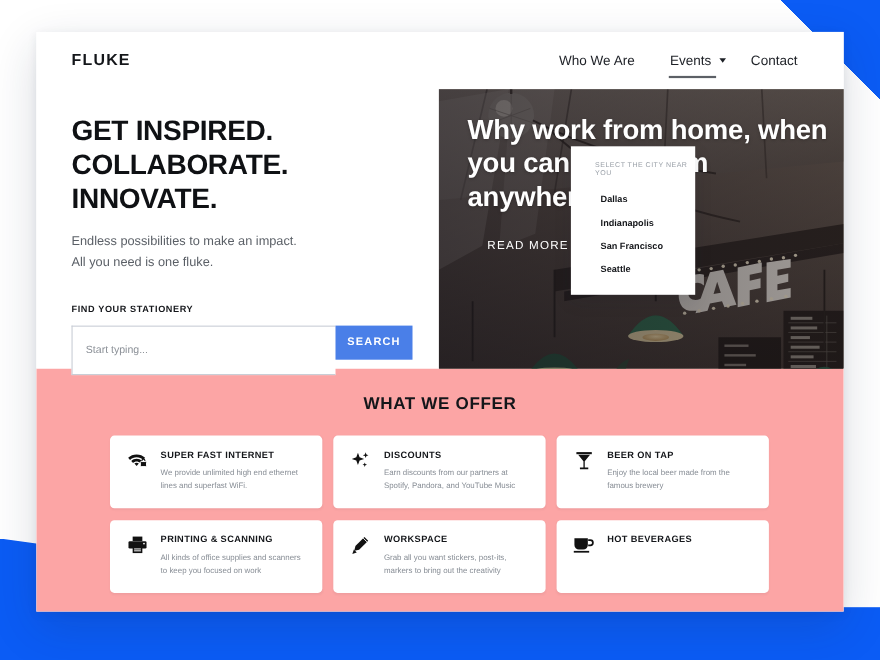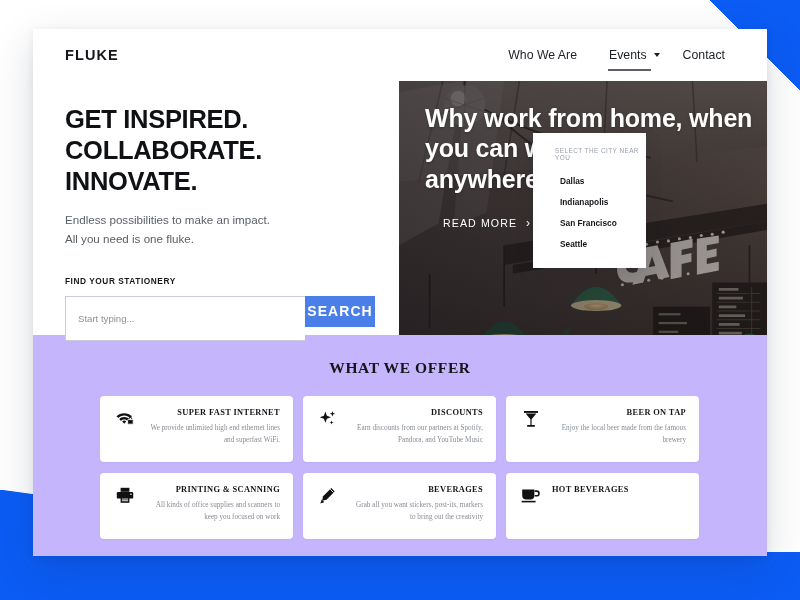--- a/index.html
+++ b/index.html
@@ -77,21 +77,21 @@
     border:1.6px solid #1d2026;
     background:#fff; color:#1d2026;
     font-size:11.5px; letter-spacing:.9px;
     padding:9px 22px; cursor:pointer;
     font-family:"Liberation Sans", sans-serif;
   }
 
   
   .dropdown {
     position:absolute;
-    left:500px; top:52px;
+    left:486px; top:52px;
     width:113px; padding:12px 0 14px 0;
     background:#ffffff;
     box-shadow:0 6px 16px rgba(20,30,50,.13);
     z-index:40;
   }
   .dd-header {
     font-size:6.4px; letter-spacing:.45px; color:#9aa0a8;
     padding:2px 0 9px 22px;
   }
   .dd-item {
@@ -121,21 +121,21 @@
     flex:1; height:45px;
     border:1px solid #c9ced6; border-right:none;
     padding:16px 12px; font-size:9.6px; color:#3a3f46;
     font-family:"Liberation Sans", sans-serif;
     outline:none; background:#fff;
   }
   .search-input::placeholder { color:#8b9097; }
   .search-btn {
     width:70px; height:31px; border:none; cursor:pointer;
     background:#4a7fe8; color:#fff;
-    font-size:14px; letter-spacing:1.05px; font-weight:bold;
+    font-size:10px; letter-spacing:1.05px; font-weight:bold;
     font-family:"Liberation Sans", sans-serif;
   }
 
   
   .hero-right {
     flex:1; position:relative; overflow:hidden;
     background:#3b332f;
   }
   .hero-photo { position:absolute; inset:0; }
   .hero-overlay {
@@ -151,31 +151,30 @@
     text-shadow:0 1px 3px rgba(0,0,0,.25);
   }
   .read-more {
     margin-top:22px; font-size:10.6px; letter-spacing:1.1px;
     display:flex; align-items:center; gap:9px; cursor:pointer;margin-left:18px;
   }
   .read-more .chev { font-size:12px; }
 
   
   .offers {
-    background:#c4b5fd; padding:24px 0 0 0; height:250px;font-family:Liberation Serif, serif;
+    background:#fca5a5; padding:24px 0 0 0; height:250px;
   }
   .offers-title {
     text-align:center; font-size:15.5px; letter-spacing:.6px;
     color:#14161a; font-weight:bold;
   }
   .cards {
     margin:19px auto 16px auto; width:600px;
     display:grid; grid-template-columns:repeat(3,193px);
     gap:11px 10px;
-    text-align:right;
   }
   .card {
     background:#fff; border-radius:4px; height:66px;
     padding:12px 13px 0 14px; display:flex; gap:11px;
     box-shadow:0 1px 2px rgba(30,40,60,.05);
   }
   .card-icon {
     width:21px; flex:0 0 21px; padding-top:2px;
     display:flex; justify-content:center;
   }
@@ -459,21 +458,21 @@
 
       <div class="card">
         <div class="card-icon">
           <svg width="17" height="18" viewBox="0 0 17 18">
             <path d="M12.3 1.1l3.4 3.4-8.2 8.2-4.4 1 1-4.4z" fill="#111"></path>
             <path d="M1.3 16.6l1.4-4 2.6 2.6z" fill="#111"></path>
             <path d="M11.2 2.2l3.4 3.4" stroke="#fff" stroke-width="0.9"></path>
           </svg>
         </div>
         <div>
-          <div class="card-title">BEVERAGES</div>
+          <div class="card-title">WORKSPACE</div>
           <div class="card-desc">Grab all you want stickers, post-its, markers to bring out the creativity</div>
         </div>
       </div>
 
       <div class="card">
         <div class="card-icon">
           <svg width="19" height="16" viewBox="0 0 19 16">
             <path d="M1.2 2.4h12.2v6.1a4.1 4.1 0 0 1-4.1 4.1H5.3a4.1 4.1 0 0 1-4.1-4.1z" fill="#111"></path>
             <path d="M13.7 4.1h2a2.3 2.3 0 0 1 0 4.6h-2" fill="none" stroke="#111" stroke-width="1.6"></path>
             <rect x="0.6" y="13.8" width="14" height="1.6" fill="#111"></rect>

